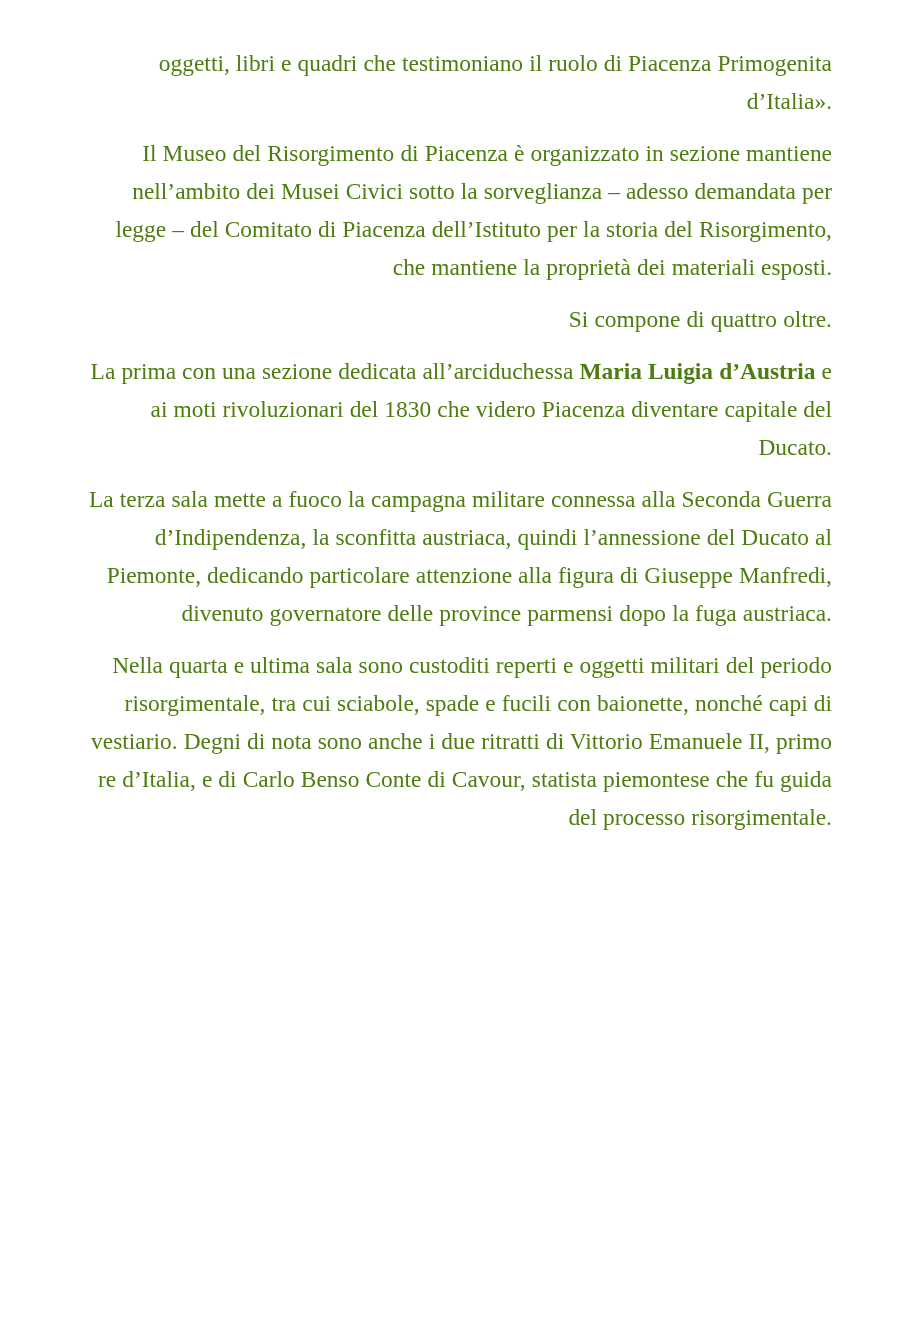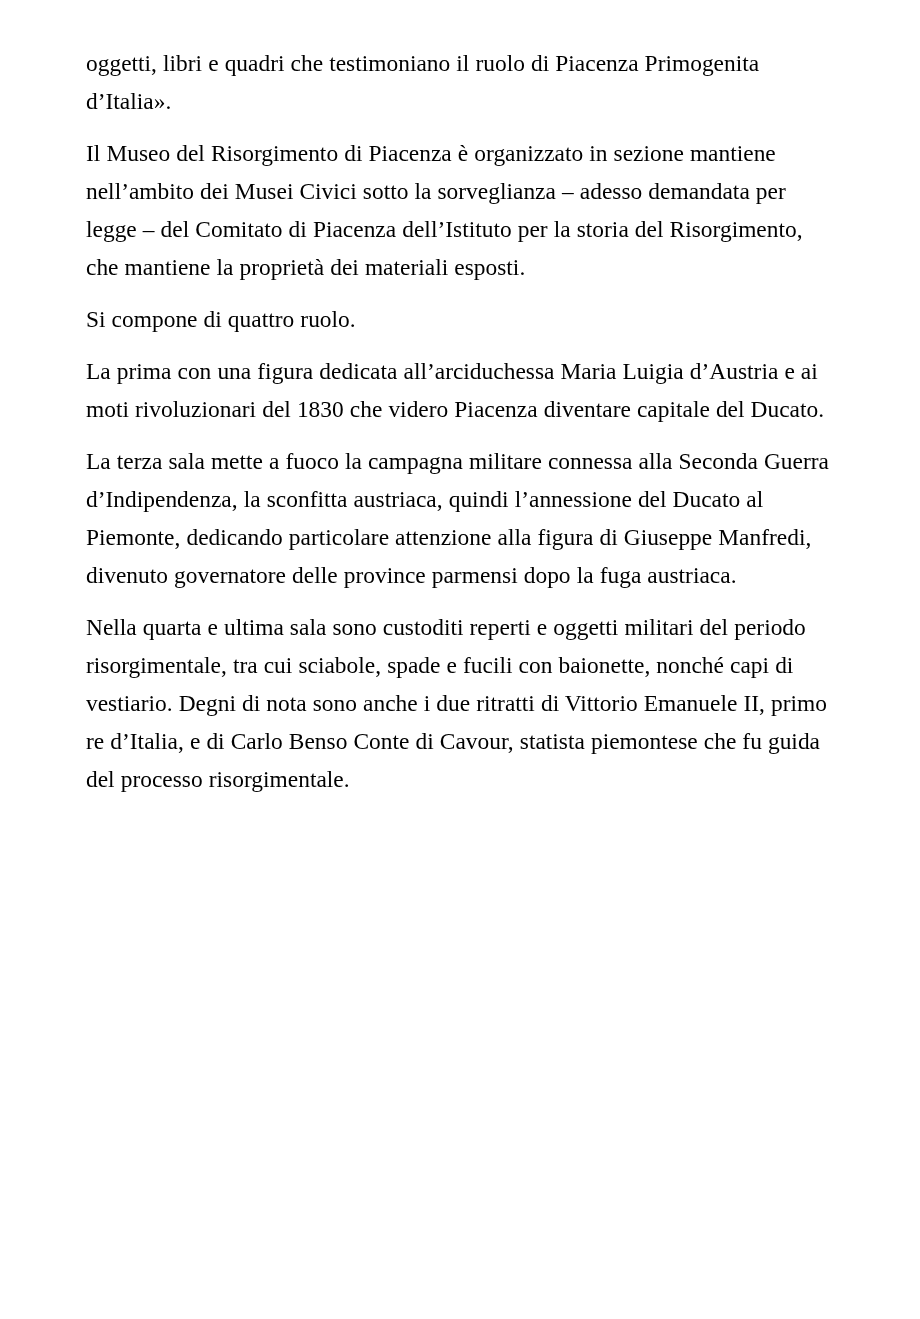--- a/index.html
+++ b/index.html
@@ -21,46 +21,46 @@
     padding: 44px 88px 0 86px;
   }
   .article-body {
     width: 746px;
   }
   p.para {
     margin: 0 0 14px 0;
     padding: 0;
     font-size: 23.4px;
     line-height: 38px;
-    color: #000000;
-    text-align: left;
+    color: #4d7c0f;
+    text-align: right;
     letter-spacing: 0.02px;
     word-spacing: 0.2px;
     -webkit-font-smoothing: antialiased;
   }
   p.para:last-child {
     margin-bottom: 4px;
   }
   b.strong {
-    font-weight: 400;
+    font-weight: 700;
   }
 </style>
 </head>
 <body>
 
 <div class="page">
   <article class="article-body">
 
     <p class="para">oggetti, libri e quadri che testimoniano il ruolo di Piacenza Primogenita d’Italia».</p>
 
     <p class="para">Il Museo del Risorgimento di Piacenza è organizzato in sezione mantiene nell’ambito dei Musei Civici sotto la sorveglianza – adesso demandata per legge – del Comitato di Piacenza dell’Istituto per la storia del Risorgimento, che mantiene la proprietà dei materiali esposti.</p>
 
-    <p class="para">Si compone di quattro ruolo.</p>
+    <p class="para">Si compone di quattro oltre.</p>
 
-    <p class="para"><span>La prima con una figura dedicata all’arciduchessa </span><b class="strong">Maria Luigia d’Austria</b><span> e ai moti rivoluzionari del 1830 che videro Piacenza diventare capitale del Ducato.</span></p>
+    <p class="para"><span>La prima con una sezione dedicata all’arciduchessa </span><b class="strong">Maria Luigia d’Austria</b><span> e ai moti rivoluzionari del 1830 che videro Piacenza diventare capitale del Ducato.</span></p>
 
 
     <p class="para">La terza sala mette a fuoco la campagna militare connessa alla Seconda Guerra d’Indipendenza, la sconfitta austriaca, quindi l’annessione del Ducato al Piemonte, dedicando particolare attenzione alla figura di Giuseppe Manfredi, divenuto governatore delle province parmensi dopo la fuga austriaca.</p>
 
     <p class="para">Nella quarta e ultima sala sono custoditi reperti e oggetti militari del periodo risorgimentale, tra cui sciabole, spade e fucili con baionette, nonché capi di vestiario. Degni di nota sono anche i due ritratti di Vittorio Emanuele II, primo re d’Italia, e di Carlo Benso Conte di Cavour, statista piemontese che fu guida del processo risorgimentale.</p>
 
   </article>
 </div>
 
 </body></html>

